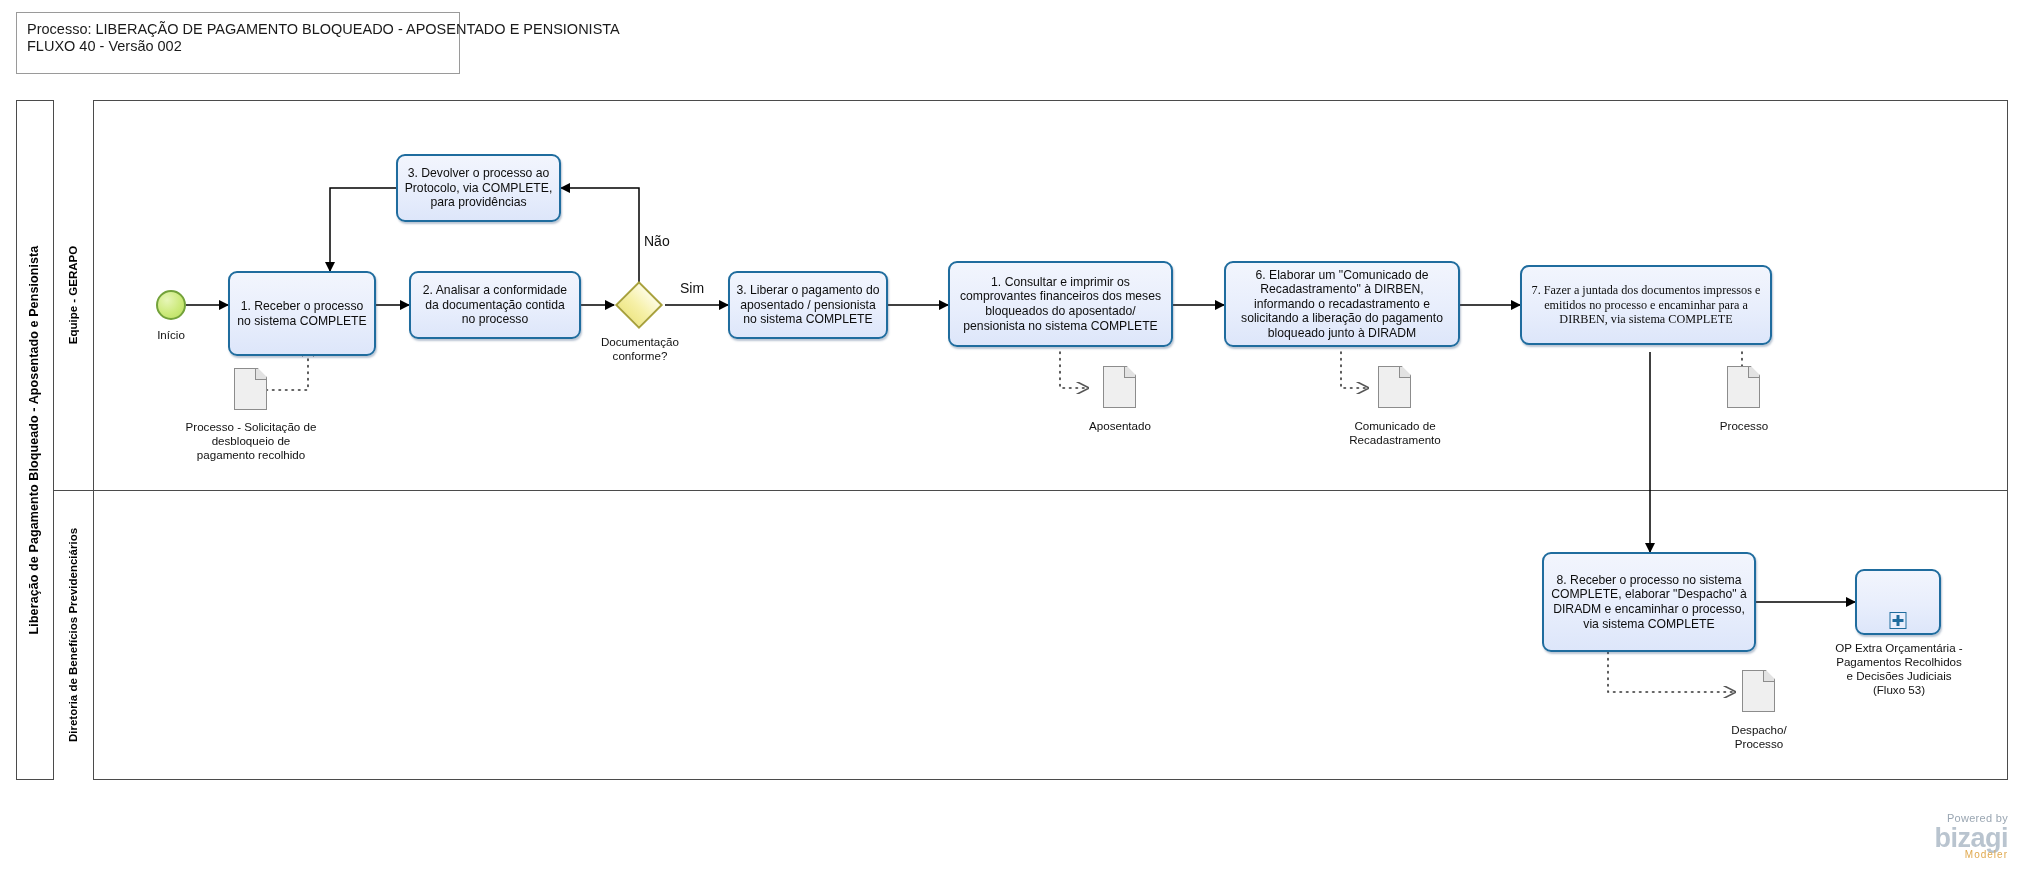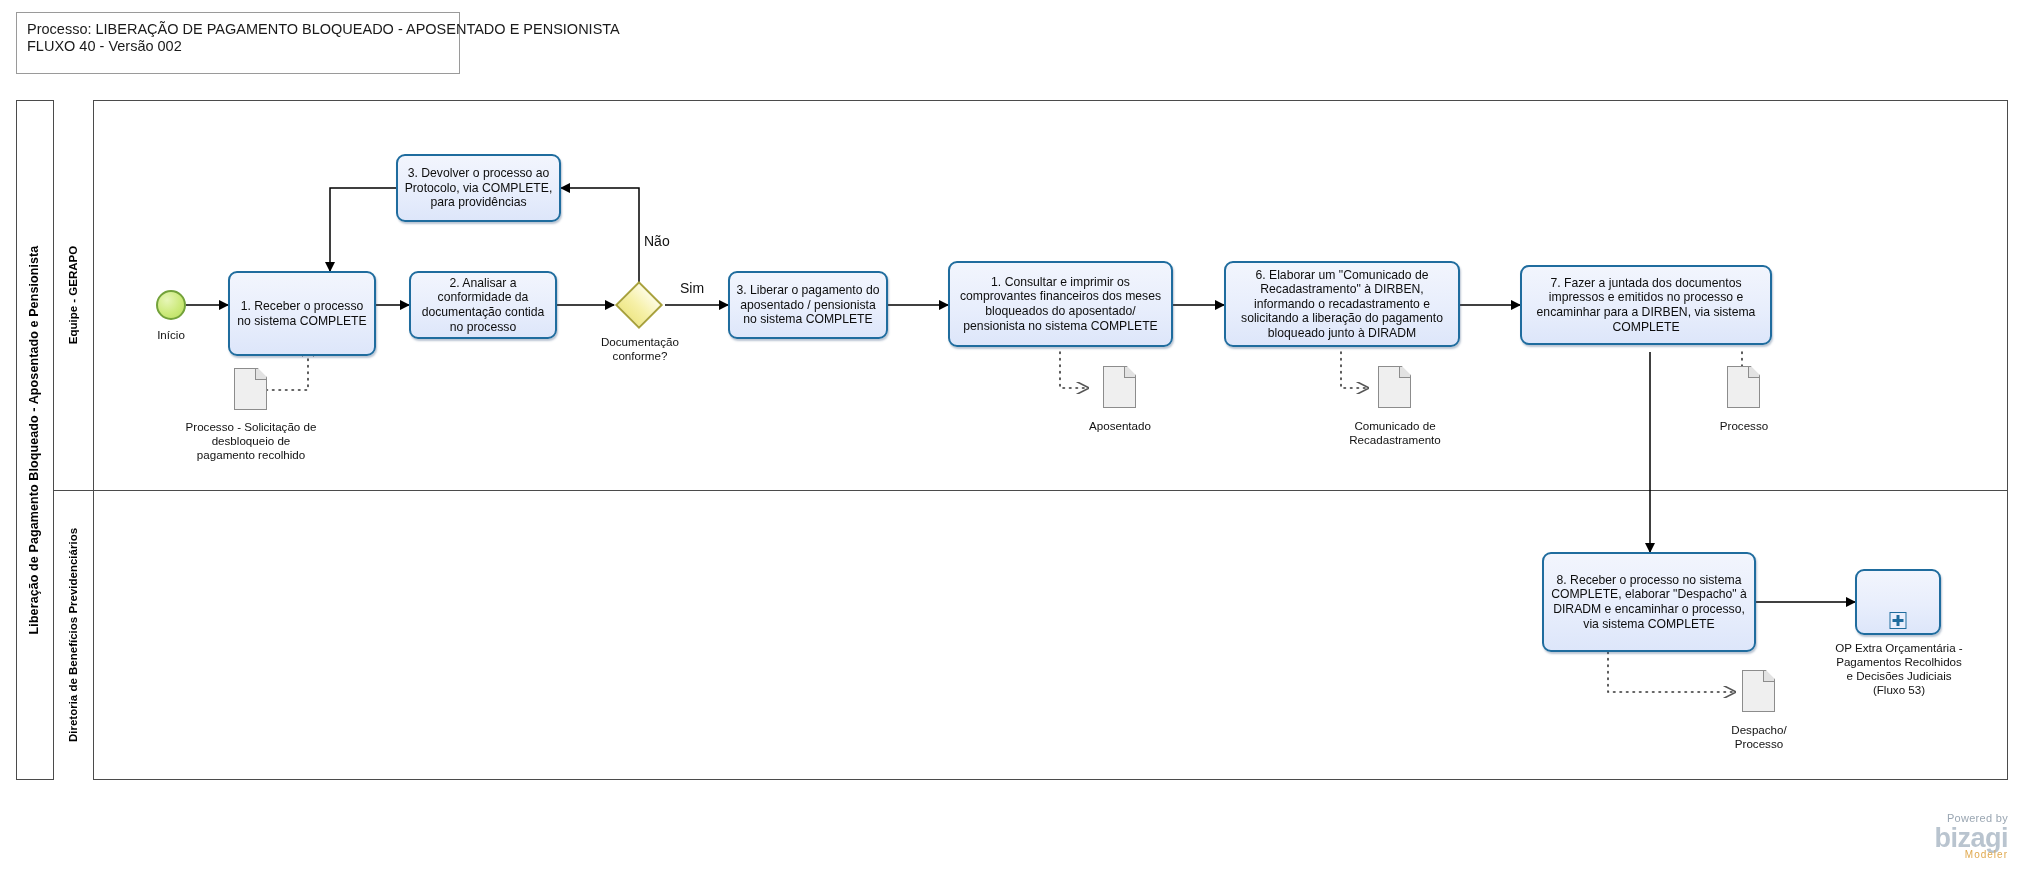--- a/index.html
+++ b/index.html
@@ -305,41 +305,41 @@
     <path d="M 1608 652 L 1608 692 L 1735 692" stroke="#333" stroke-width="1.6" fill="none" stroke-dasharray="1.5 5" stroke-linecap="round" marker-end="url(#openarrow)"></path>
   </svg>
 
   <div class="start-event" style="left:156px; top:290px;"></div>
   <div class="node-label" style="left:131px; top:328px; width:80px;">Início</div>
 
   <div class="task" style="left:228px; top:271px; width:148px; height:85px;">
     <span>1. Receber o processo no sistema COMPLETE</span>
   </div>
 
-  <div class="task" style="left:409px; top:271px; width:148px; height:68px;align-items:center;">
+  <div class="task" style="left:409px; top:271px; width:172px; height:68px;align-items:center;">
     <span>2. Analisar a conformidade da documentação contida no processo</span>
   </div>
 
   <div class="task" style="left:396px; top:154px; width:165px; height:68px;">
     <span>3. Devolver o processo ao Protocolo, via COMPLETE, para providências</span>
   </div>
 
   <div class="task" style="left:728px; top:271px; width:160px; height:68px;">
     <span>3. Liberar o pagamento do aposentado / pensionista no sistema COMPLETE</span>
   </div>
 
   <div class="task" style="left:948px; top:261px; width:225px; height:86px;">
     <span>1. Consultar e imprimir os comprovantes financeiros dos meses bloqueados do aposentado/ pensionista no sistema COMPLETE</span>
   </div>
 
   <div class="task" style="left:1224px; top:261px; width:236px; height:86px;">
     <span>6. Elaborar um "Comunicado de Recadastramento" à DIRBEN, informando o recadastramento e solicitando a liberação do pagamento bloqueado junto à DIRADM</span>
   </div>
 
-  <div class="task" style="left:1520px; top:265px; width:252px; height:80px;">
+  <div class="task" style="left:1520px; top:265px; width:252px; height:80px;font-family:Liberation Serif, serif;">
     <span>7. Fazer a juntada dos documentos impressos e emitidos no processo e encaminhar para a DIRBEN, via sistema COMPLETE</span>
   </div>
 
   <div class="task" style="left:1542px; top:552px; width:214px; height:100px;">
     <span>8. Receber o processo no sistema COMPLETE, elaborar "Despacho" à DIRADM e encaminhar o processo, via sistema COMPLETE</span>
   </div>
 
   <div class="gateway" style="left:622px; top:288px;"></div>
   <div class="node-label" style="left:575px; top:335px; width:130px;">Documentação conforme?</div>
   <div class="edge-label" style="left:644px; top:233px;">Não</div>

